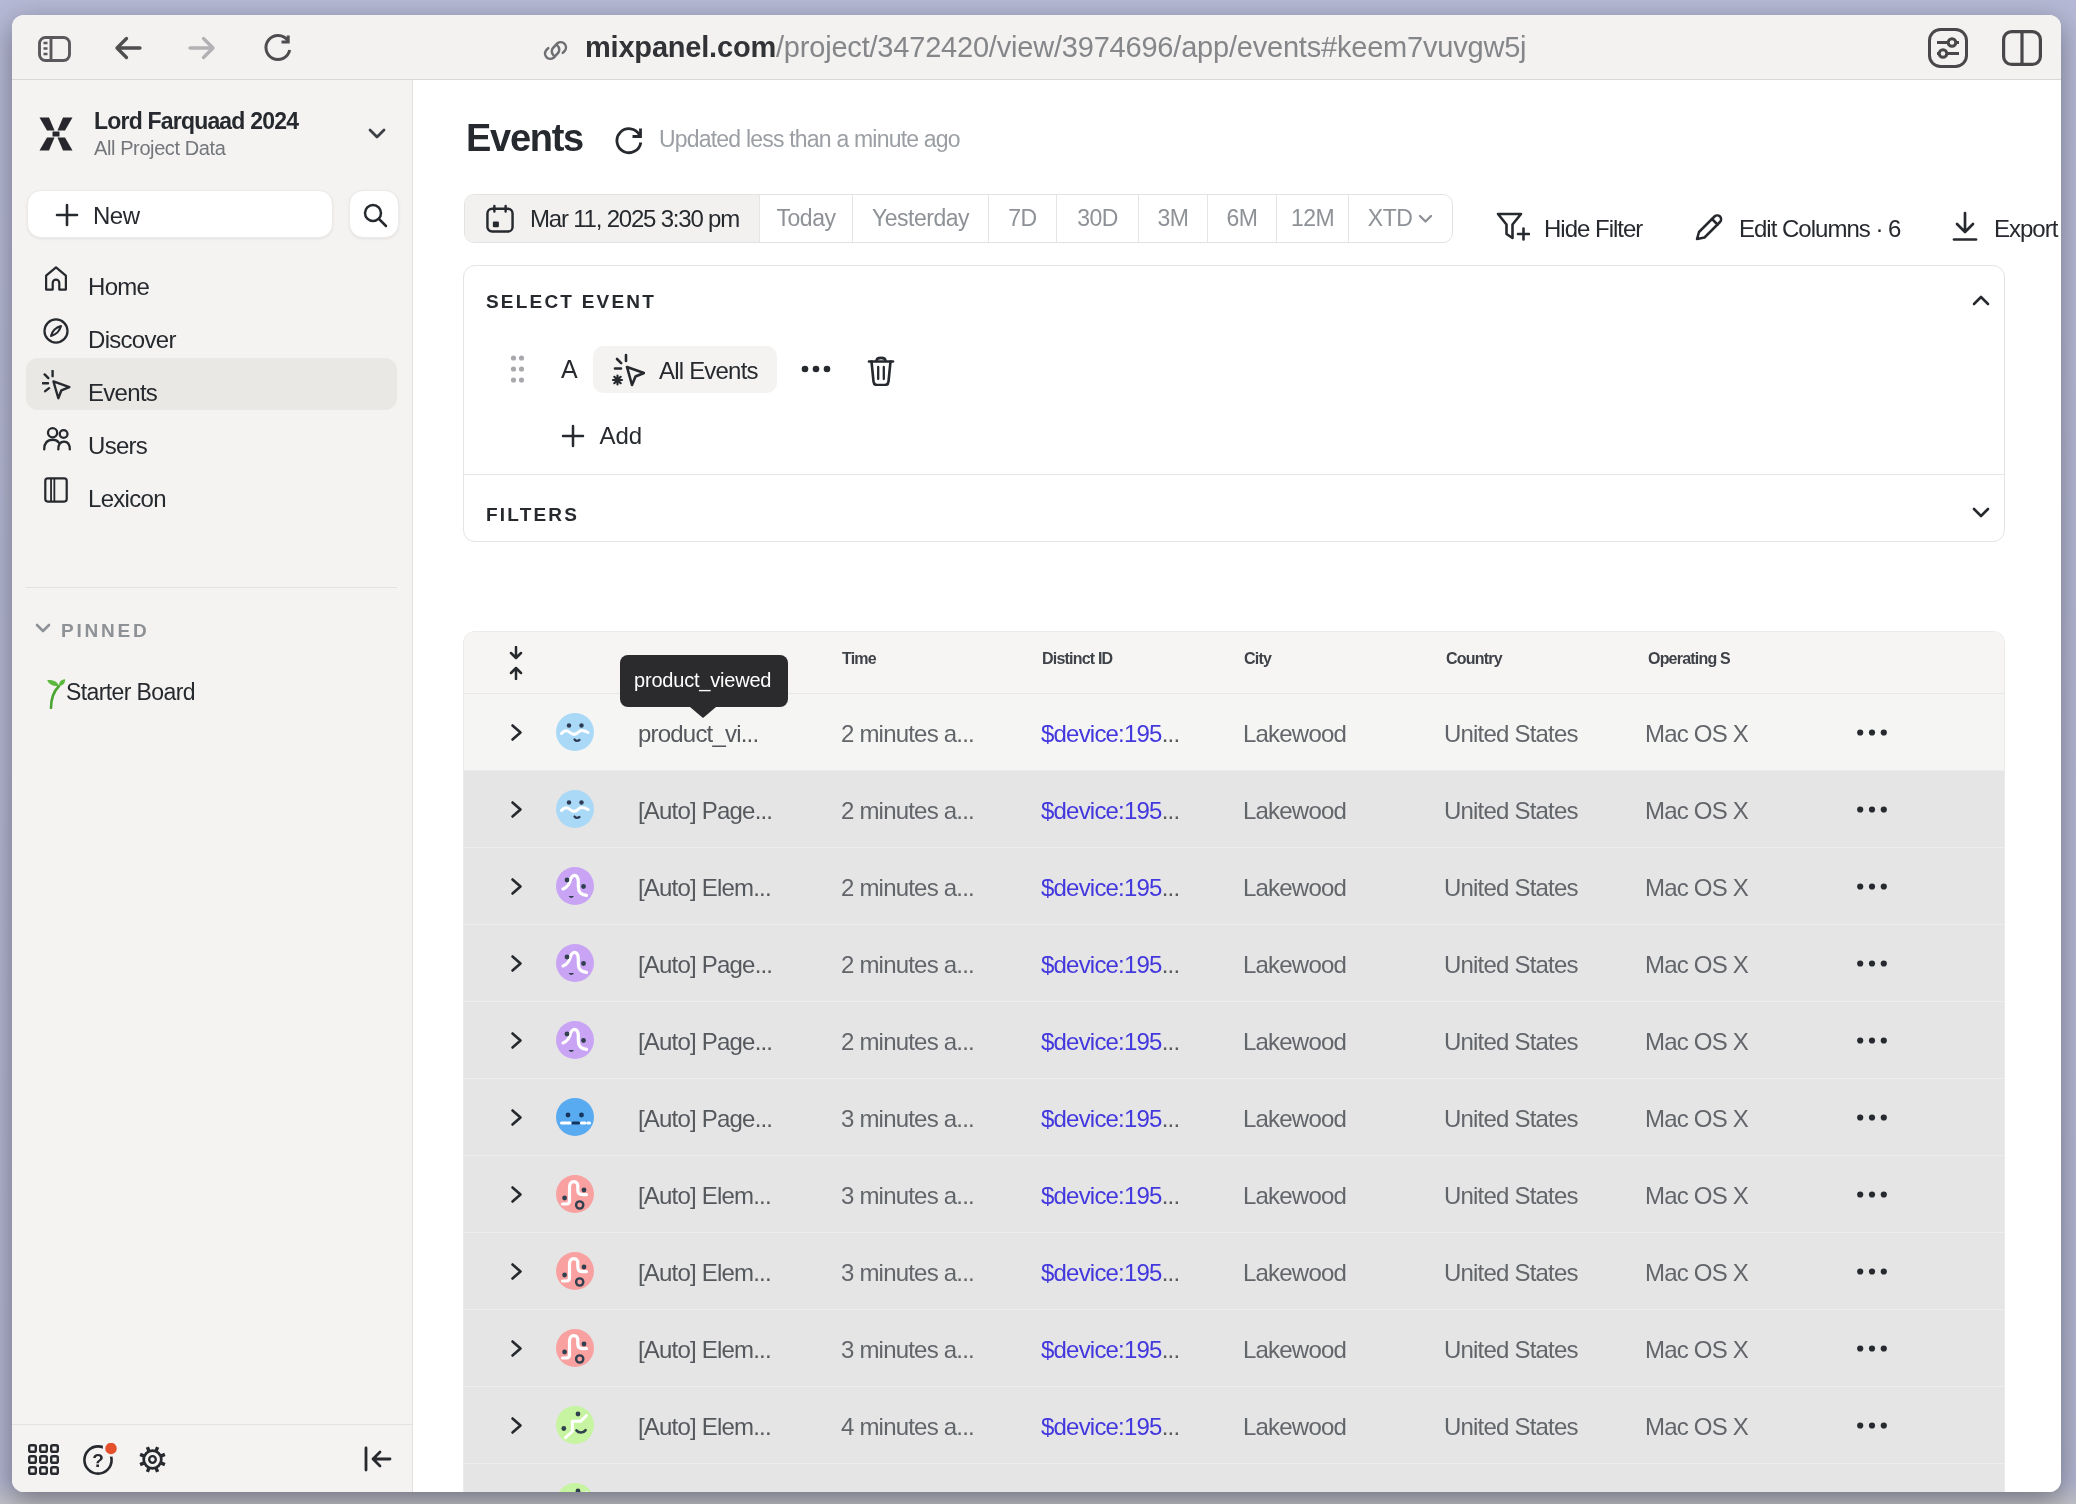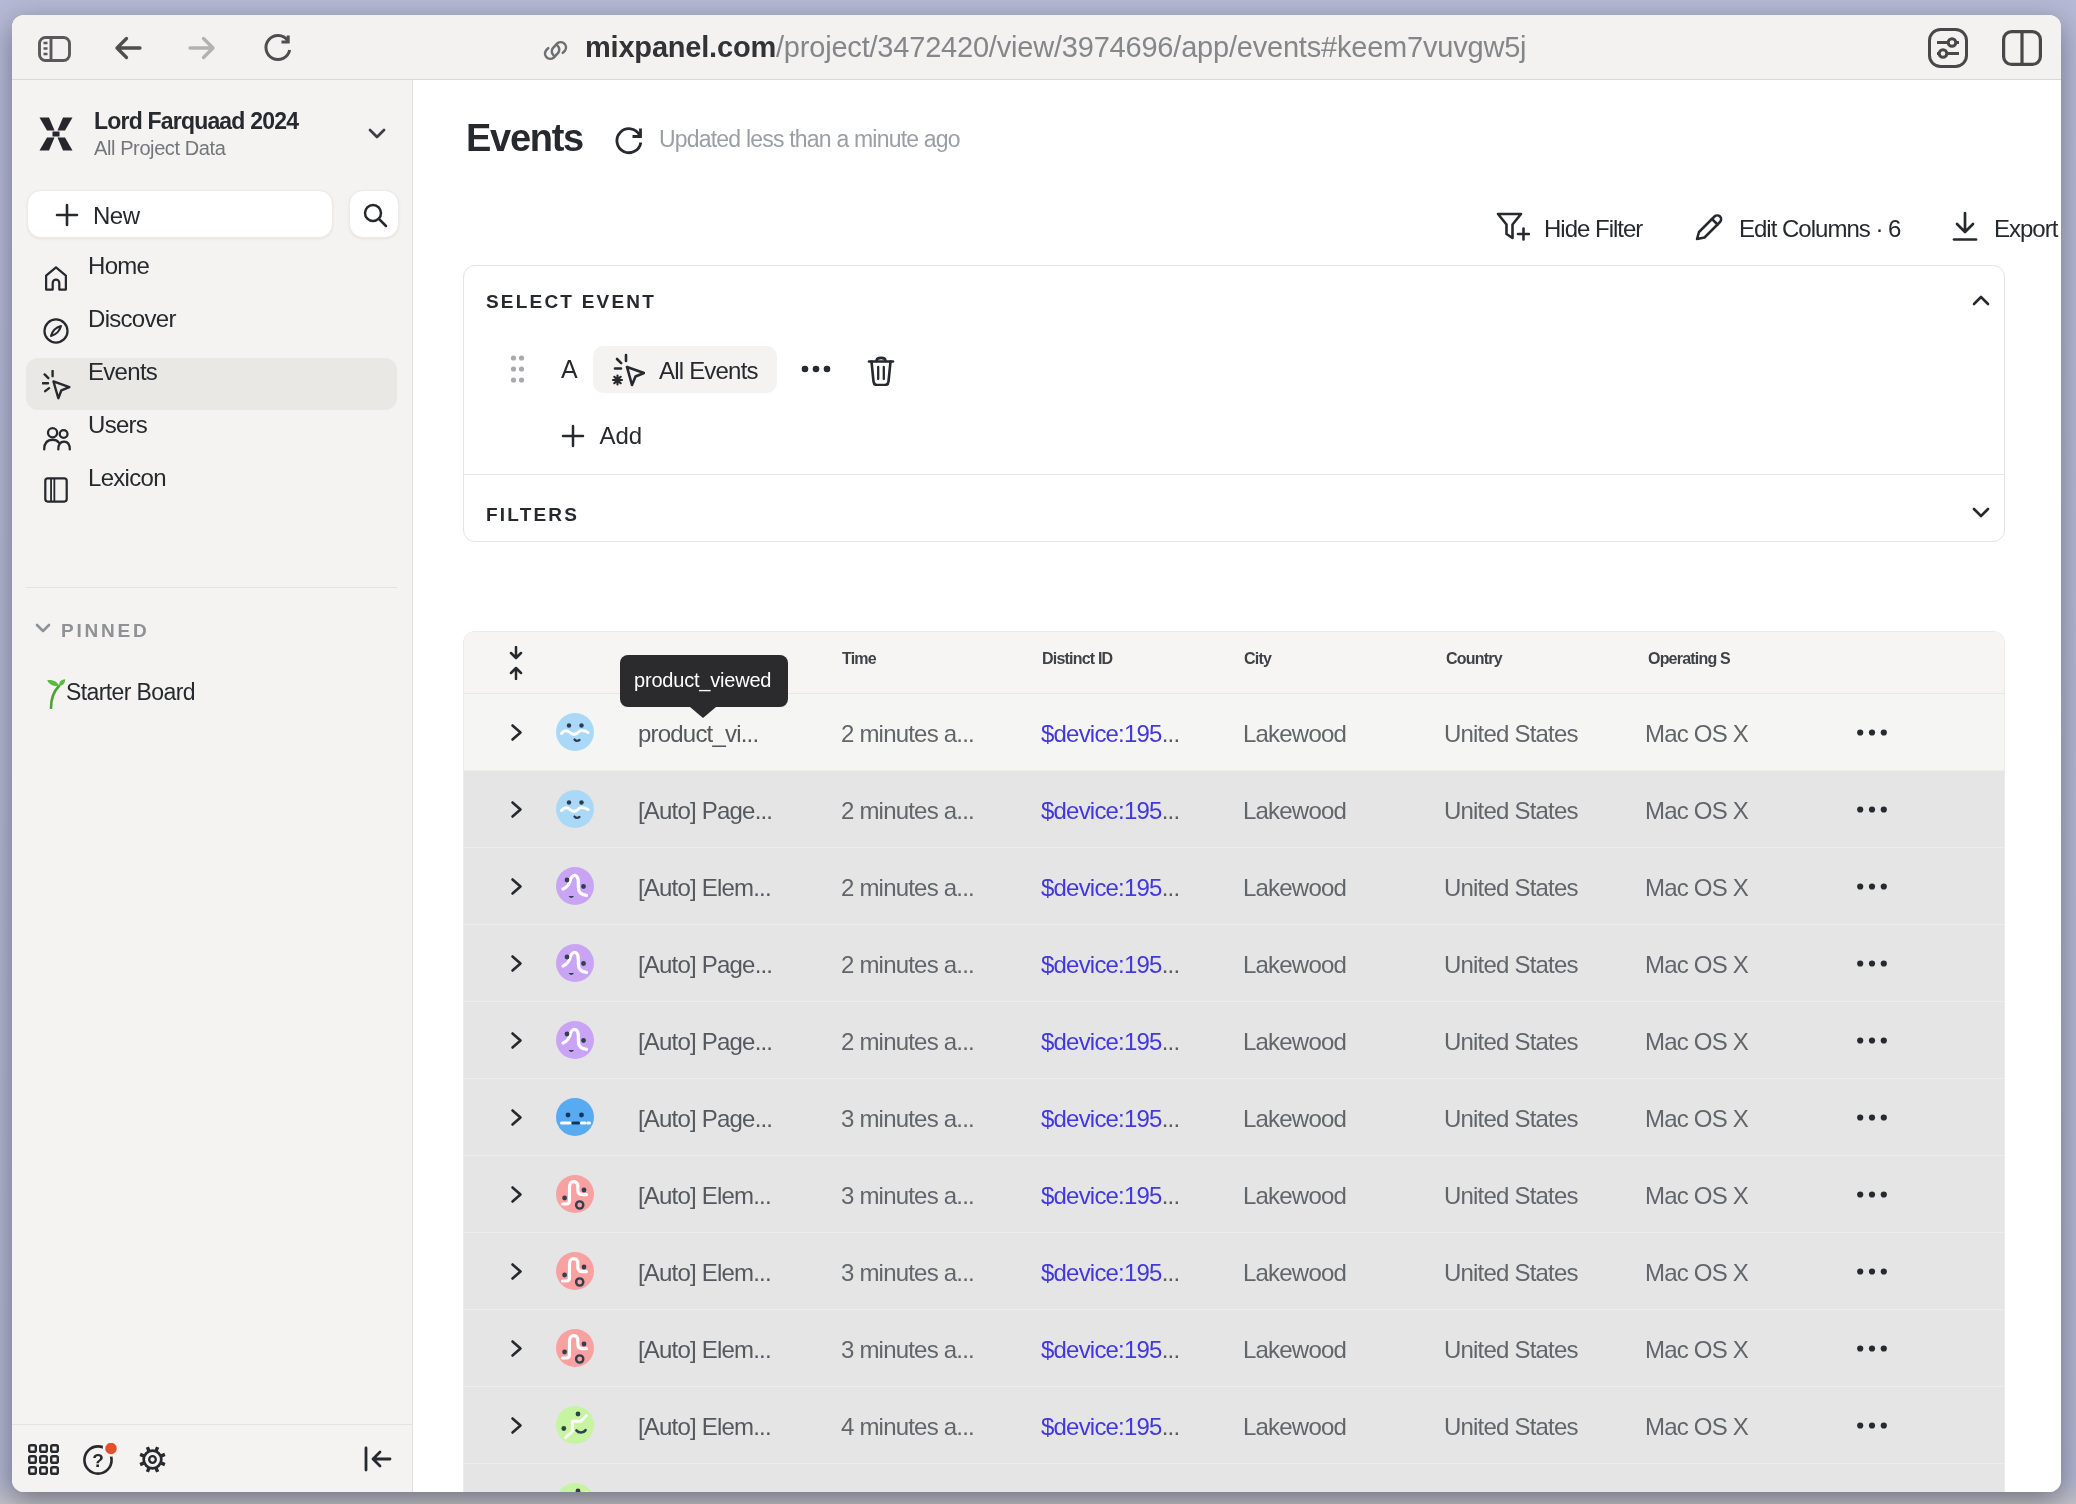--- a/index.html
+++ b/index.html
@@ -13,21 +13,21 @@
 .urltxt b{color:#323337;font-weight:700}
 
 .sb{position:absolute;left:0;top:65px;width:401px;height:1412px;background:#f4f3f1;border-right:1px solid #e2e1df}
 .sb .t1{position:absolute;left:82px;top:28px;font-size:23px;font-weight:700;letter-spacing:-.8px;color:#26292e;white-space:nowrap}
 .sb .t2{position:absolute;left:82px;top:57px;font-size:20px;letter-spacing:-.4px;color:#73767b;white-space:nowrap}
 .newbtn{position:absolute;left:15px;top:110px;width:306px;height:48px;border-radius:14px;background:#fff;border:1px solid #eceae8;box-shadow:0 1px 3px rgba(0,0,0,.07)}
 .newbtn span{position:absolute;left:65px;top:11px;font-size:24px;letter-spacing:-.5px;font-weight:500;color:#26292e}
 .schbtn{position:absolute;left:337px;top:110px;width:50px;height:48px;border-radius:14px;background:#fff;border:1px solid #eceae8;box-shadow:0 1px 3px rgba(0,0,0,.07)}
 .nav{position:absolute;left:14px;width:371px;height:52px;border-radius:12px}
 .nav.sel{background:#e9e8e5}
-.nav span{position:absolute;left:62px;top:0;font-size:24px;letter-spacing:-.7px;font-weight:500;color:#26292e}
+.nav span{position:absolute;left:62px;top:21px;font-size:24px;letter-spacing:-.7px;font-weight:500;color:#26292e}
 .nav svg{position:absolute;left:16px;top:12px}
 .sbdiv{position:absolute;left:14px;top:507px;width:371px;height:1px;background:#e3e2e0}
 .pinned{position:absolute;left:49px;top:540px;font-size:19px;font-weight:700;letter-spacing:2.8px;color:#8e9196}
 .starter{position:absolute;left:54px;top:599px;font-size:23px;letter-spacing:-.6px;color:#26292e}
 .botdiv{position:absolute;left:0;top:1344px;width:401px;height:1px;background:#e3e2e0}
 
 .main{position:absolute;left:401px;top:65px;width:1648px;height:1412px;background:#fff}
 .title{position:absolute;left:53px;top:37px;font-size:38px;font-weight:700;color:#26292e;letter-spacing:-1.3px}
 .upd{position:absolute;left:246px;top:46px;font-size:23px;letter-spacing:-.8px;color:#9b9fa4}
 
@@ -197,20 +197,41 @@
       </svg>
 </div>
 
 <div class="main">
  <div class="title">Events</div>
  <svg class="abs" style="left:201px;top:45px" width="30" height="30" viewBox="0 0 30 30" fill="none">
         <path d="M25.5 10 A12 12 0 1 0 26.8 17.5" stroke="#26292e" stroke-width="2.8" fill="none"></path>
         <path d="M26.5 3.5 L26.5 11.5 L18.5 11.5" stroke="#26292e" stroke-width="2.8" fill="none"></path>
       </svg>
  <div class="upd">Updated less than a minute ago</div>
+ <div class="dbar">
+  <div class="dseg sel" style="width:295px">
+   <svg style="margin-right:15px" width="30" height="30" viewBox="0 0 32 32" fill="none" stroke="#26292e" stroke-width="2.6" stroke-linecap="round">
+            <rect x="2.6" y="5" width="26.8" height="24.4" rx="5"></rect>
+            <path d="M10 2.2 V8 M22 2.2 V8"></path>
+            <rect x="8.4" y="18.6" width="6.4" height="6.2" rx="1.2" fill="#26292e" stroke="none"></rect>
+          </svg>
+   Mar 11, 2025 3:30 pm</div>
+  <div class="dseg" style="width:93px">Today</div>
+  <div class="dseg" style="width:136px">Yesterday</div>
+  <div class="dseg" style="width:68px">7D</div>
+  <div class="dseg" style="width:82px">30D</div>
+  <div class="dseg" style="width:69px">3M</div>
+  <div class="dseg" style="width:69px">6M</div>
+  <div class="dseg" style="width:72px">12M</div>
+  <div class="dseg" style="width:103px">XTD&nbsp;
+   <svg width="15" height="10" viewBox="0 0 15 10" fill="none" stroke="#8e9196" stroke-width="2.4" stroke-linecap="round" stroke-linejoin="round">
+            <path d="M2 2 L7.5 7.5 L13 2"></path>
+          </svg>
+  </div>
+ </div>
  <div class="actbtn" style="left:1083px">
   <svg width="34" height="32" viewBox="0 0 34 32" fill="none" stroke="#26292e" stroke-width="2.6" stroke-linecap="round" stroke-linejoin="round">
           <path d="M2 3 H25 L16.5 13.5 V27 L10.5 23 V13.5 Z"></path>
           <path d="M27.5 17.5 v11 M22 23 h11"></path>
         </svg>
   Hide Filter</div>
  <div class="actbtn" style="left:1280px">
   <svg width="32" height="32" viewBox="0 0 32 32" fill="none" stroke="#26292e" stroke-width="2.5" stroke-linecap="round" stroke-linejoin="round">
           <path d="M4 28 L6 21 L21.5 5.5 C23 4 25.5 4 27 5.5 C28.5 7 28.5 9.5 27 11 L11.5 26.5 L4 28 Z"></path>
           <path d="M19 8 L24.5 13.5"></path>

